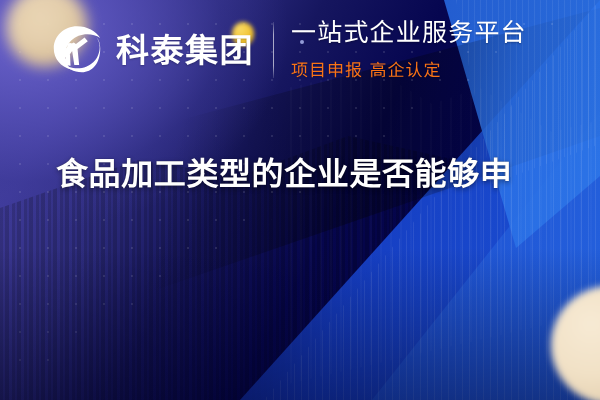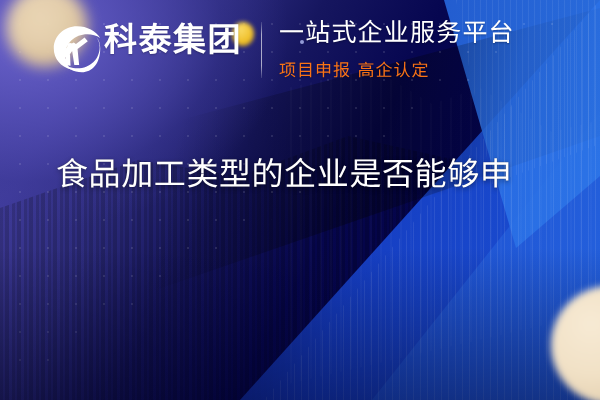--- a/index.html
+++ b/index.html
@@ -187,20 +187,22 @@
     position: absolute;
     left: 0; top: 0;
     width: 600px; height: 100px;
     display: flex;
     align-items: center;
     padding-left: 50px;
     box-sizing: border-box;
   }
   .logo-lockup {
     display: flex;
+    align-items: center;
+    gap: 12px;
   }
   .logo-mark {
     width: 54px; height: 54px;
     flex: none;
     display: block;
   }
   .logo-wordmark {
     font-family: "DejaVu Sans", "Liberation Sans", sans-serif;
     font-weight: 700;
     font-size: 33px;
@@ -248,21 +250,21 @@
 
   
   .title-block {
     position: absolute;
     left: 56px;
     top: 150px;
     width: 500px;
   }
   .title-line {
     font-family: "DejaVu Sans", "Liberation Sans", sans-serif;
-    font-weight: 400;
+    font-weight: 700;
     font-size: 32px;
     line-height: 48px;
     color: #ffffff;
     letter-spacing: 0.6px;
     white-space: nowrap;
     text-shadow: 0 2px 5px rgba(0,0,10,0.42), 0 0 1px rgba(0,0,0,0.5);
   }
 </style>
 </head>
 <body>

